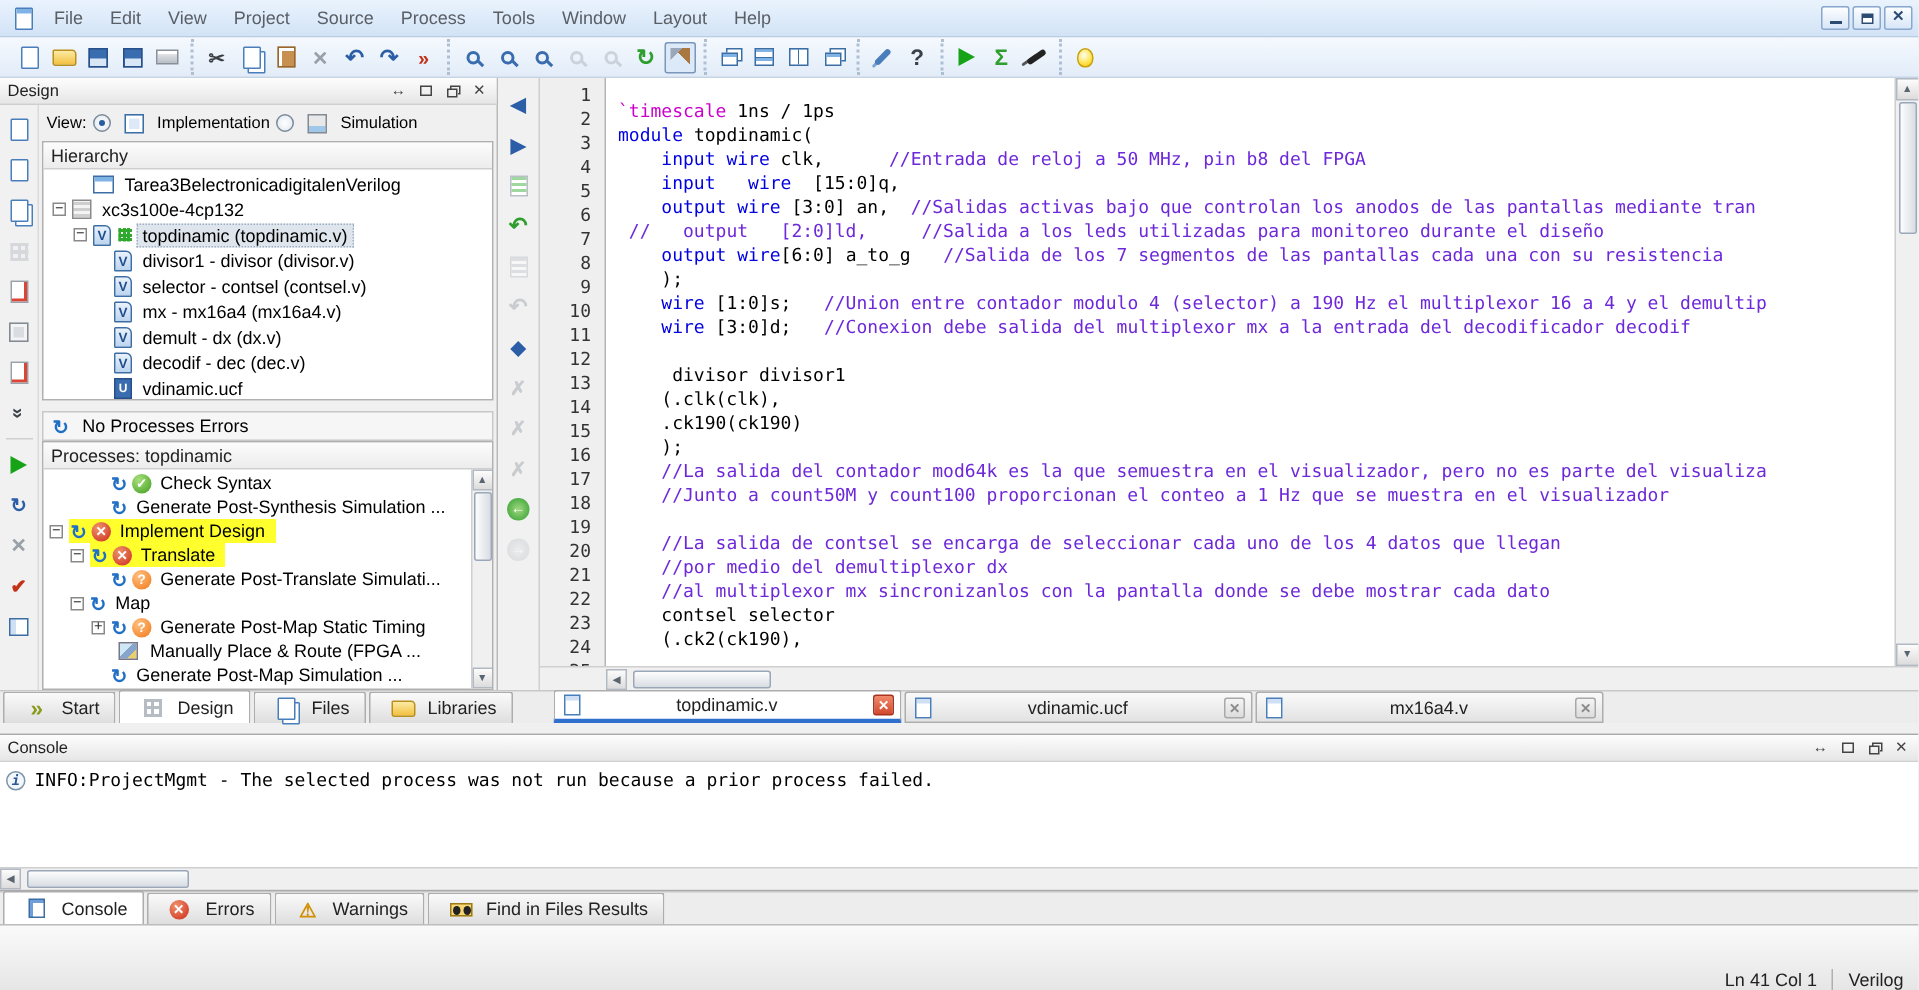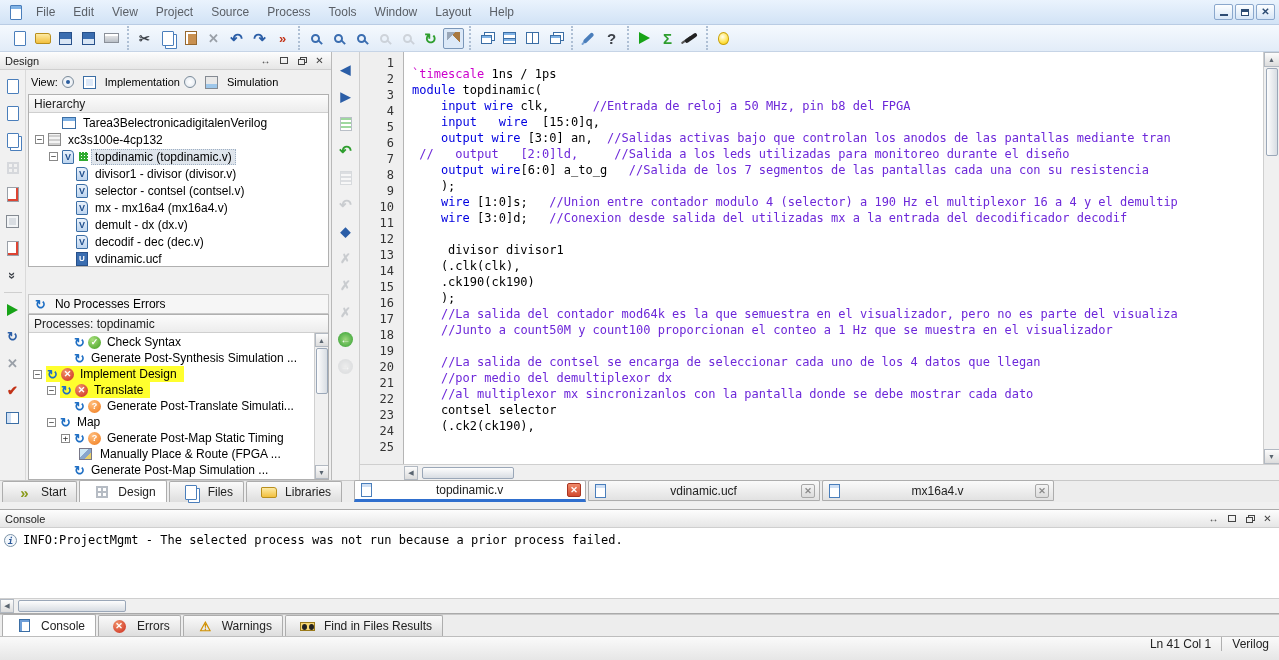--- a/index.html
+++ b/index.html
@@ -124,40 +124,40 @@
   .tok-txt{color:#000}
   .evsb{width:16px;flex:none;background:#f0f0f0;border-left:1px solid #cfcfcf;display:flex;flex-direction:column;align-items:center}
   .evsb .sbtn{width:16px;height:15px}
   .ehsb{height:16px;flex:none;display:flex;align-items:center;background:#f0f0f0;border-top:1px solid #cfcfcf;padding-left:44px}
   .hthumb{height:12px;background:linear-gradient(#fdfdfd,#d8dde3);border:1px solid #9aa7b8;border-radius:2px;margin-left:4px}
 
   
   .tabsrow{height:22px;display:flex;align-items:flex-end;background:#ededed;border-top:1px solid #c8c8c8;padding-left:2px}
   .ptab{display:flex;align-items:center;gap:5px;height:21px;padding:0 10px;border:1px solid #adadad;border-bottom:none;background:linear-gradient(#fafafa,#dedede);margin-right:2px;border-radius:2px 2px 0 0;color:#222;white-space:nowrap}
   .ptab.active{background:#fff;height:22px}
-  .doctabs{display:flex;margin-left:10px}
+  .doctabs{display:flex;align-items:flex-end;margin-left:25px}
   .dtab{width:232px;height:21px;display:flex;align-items:center;border:1px solid #adadad;background:linear-gradient(#fafafa,#e2e2e2);margin-right:2px;border-radius:2px 2px 0 0}
   .dtab.active{background:#fff;height:22px;border-bottom:3px solid #2f6fce}
   .dtab .lbl{flex:1;text-align:center;color:#222}
   .dclose{width:14px;height:14px;margin-right:4px;flex:none;border:1px solid #a8a8a8;background:linear-gradient(#f4f4f4,#dcdcdc);color:#8a8a8a;font-size:9px;font-weight:bold;display:flex;align-items:center;justify-content:center;border-radius:2px}
   .dtab.active .dclose{background:linear-gradient(#f08a6a,#d2492e);border-color:#a83420;color:#fff}
   .i-doc{width:11px;height:14px;flex:none;background:#fff;border:1px solid #4a7ebb;margin-left:6px;box-shadow:inset 0 3px 0 #cfe0f5}
 
   
   .gap6{height:7px;background:#f0f0f0}
   .console{height:105px;display:flex;flex-direction:column;background:#fff;border:1px solid #aaa;border-left:none;border-right:none}
   .cbody{flex:1;display:flex;gap:6px;padding:5px 4px 0 4px;font-family:"DejaVu Sans Mono",monospace;font-size:12px;overflow:hidden}
   .i-info{width:13px;height:13px;flex:none;border-radius:50%;border:1px solid #7c93a8;color:#2b5797;font-size:9px;font-style:italic;font-weight:bold;display:flex;align-items:center;justify-content:center;background:#f2f7fc;margin-top:1px}
   .chsb{height:15px;flex:none;display:flex;align-items:center;background:#f0f0f0;border-top:1px solid #cfcfcf}
   .btabsrow{height:22px;display:flex;align-items:flex-end;background:#ededed;border-top:1px solid #c8c8c8;padding-left:2px}
   .sq-conpage{width:11px;height:13px;background:#fff;border:1px solid #3b6ea5;box-shadow:inset 2px 2px 0 #6f9fd8}
   .warn-ch{color:#d09000;font-size:13px;font-weight:bold;line-height:1}
 
   
-  .statusbar{height:24px;display:flex;align-items:flex-start;background:linear-gradient(#fafafa,#e6e6e6);border-top:1px solid #bdbdbd;padding:0 10px;color:#222}
+  .statusbar{height:44px;display:flex;align-items:flex-end;background:linear-gradient(#fafafa,#e6e6e6);border-top:1px solid #bdbdbd;padding:0 10px;color:#222}
   .sb-sep{width:1px;height:14px;background:#b0b0b0;margin:0 10px}
 </style>
 </head>
 <body>
 
 <div id="app">
 
   <div class="menubar">
     <span class="ti">
         <span class="sq-page" style="box-shadow:inset 0 3px 0 #7fb2e5"></span>
@@ -513,21 +513,21 @@
         <div class="lines" id="code-lines">
             <div class="cl"><span class="tok-dir">`timescale</span><span class="tok-txt"> 1ns / 1ps</span></div>
             <div class="cl"><span class="tok-kw">module</span><span class="tok-txt"> topdinamic(</span></div>
             <div class="cl"><span class="tok-txt">    </span><span class="tok-kw">input</span><span class="tok-txt"> </span><span class="tok-kw">wire</span><span class="tok-txt"> clk,      </span><span class="tok-cmt">//Entrada de reloj a 50 MHz, pin b8 del FPGA</span></div>
             <div class="cl"><span class="tok-txt">    </span><span class="tok-kw">input</span><span class="tok-txt">   </span><span class="tok-kw">wire</span><span class="tok-txt">  [15:0]q,</span></div>
             <div class="cl"><span class="tok-txt">    </span><span class="tok-kw">output</span><span class="tok-txt"> </span><span class="tok-kw">wire</span><span class="tok-txt"> [3:0] an,  </span><span class="tok-cmt">//Salidas activas bajo que controlan los anodos de las pantallas mediante tran</span></div>
             <div class="cl"><span class="tok-txt"> </span><span class="tok-cmt">//   output   [2:0]ld,     //Salida a los leds utilizadas para monitoreo durante el diseño</span></div>
             <div class="cl"><span class="tok-txt">    </span><span class="tok-kw">output</span><span class="tok-txt"> </span><span class="tok-kw">wire</span><span class="tok-txt">[6:0] a_to_g   </span><span class="tok-cmt">//Salida de los 7 segmentos de las pantallas cada una con su resistencia</span></div>
             <div class="cl"><span class="tok-txt">    );</span></div>
             <div class="cl"><span class="tok-txt">    </span><span class="tok-kw">wire</span><span class="tok-txt"> [1:0]s;   </span><span class="tok-cmt">//Union entre contador modulo 4 (selector) a 190 Hz el multiplexor 16 a 4 y el demultip</span></div>
-            <div class="cl"><span class="tok-txt">    </span><span class="tok-kw">wire</span><span class="tok-txt"> [3:0]d;   </span><span class="tok-cmt">//Conexion desde salida del utilizadas mx a la entrada del decodificador decodif</span></div>
+            <div class="cl"><span class="tok-txt">    </span><span class="tok-kw">wire</span><span class="tok-txt"> [3:0]d;   </span><span class="tok-cmt">//Conexion debe salida del multiplexor mx a la entrada del decodificador decodif</span></div>
             <div class="cl"></div>
             <div class="cl"><span class="tok-txt">     divisor divisor1</span></div>
             <div class="cl"><span class="tok-txt">    (.clk(clk),</span></div>
             <div class="cl"><span class="tok-txt">    .ck190(ck190)</span></div>
             <div class="cl"><span class="tok-txt">    );</span></div>
             <div class="cl"><span class="tok-txt">    </span><span class="tok-cmt">//La salida del contador mod64k es la que semuestra en el visualizador, pero no es parte del visualiza</span></div>
             <div class="cl"><span class="tok-txt">    </span><span class="tok-cmt">//Junto a count50M y count100 proporcionan el conteo a 1 Hz que se muestra en el visualizador</span></div>
             <div class="cl"></div>
             <div class="cl"><span class="tok-txt">    </span><span class="tok-cmt">//La salida de contsel se encarga de seleccionar cada uno de los 4 datos que llegan</span></div>
             <div class="cl"><span class="tok-txt">    </span><span class="tok-cmt">//por medio del demultiplexor dx</span></div>

